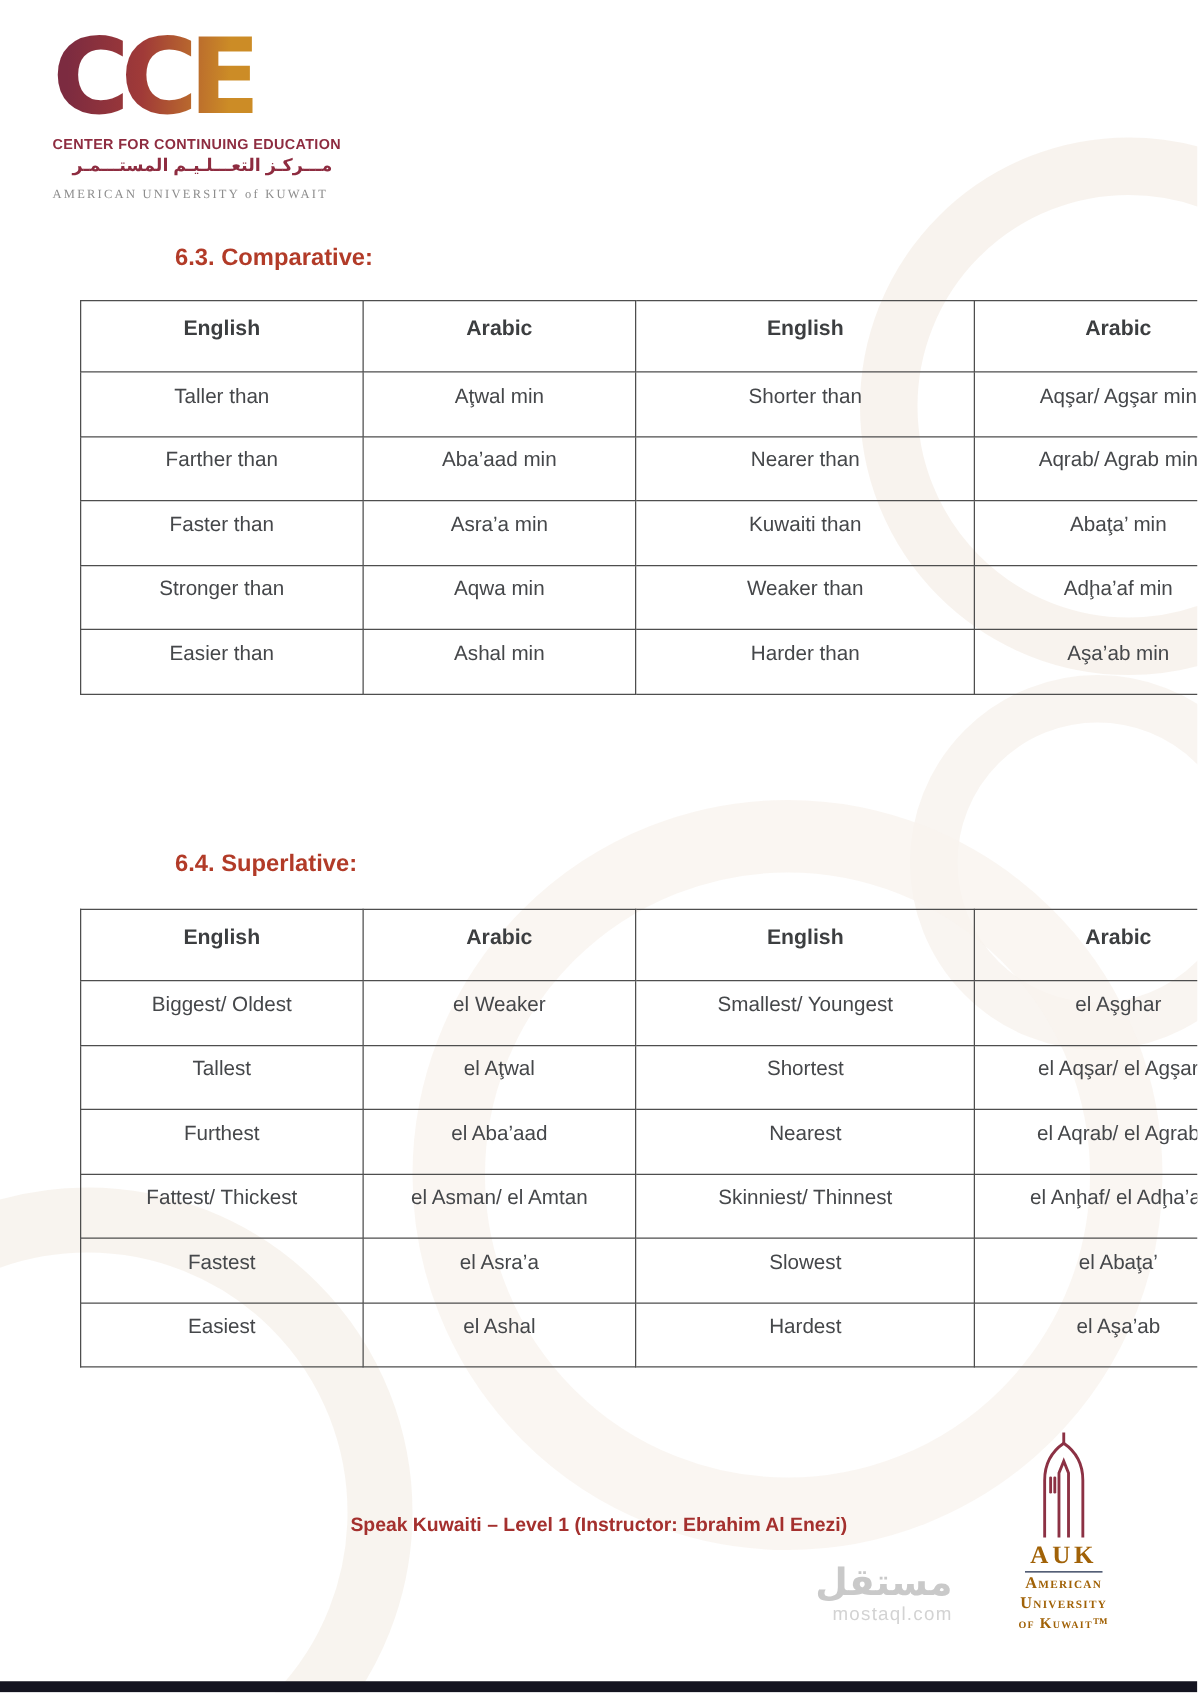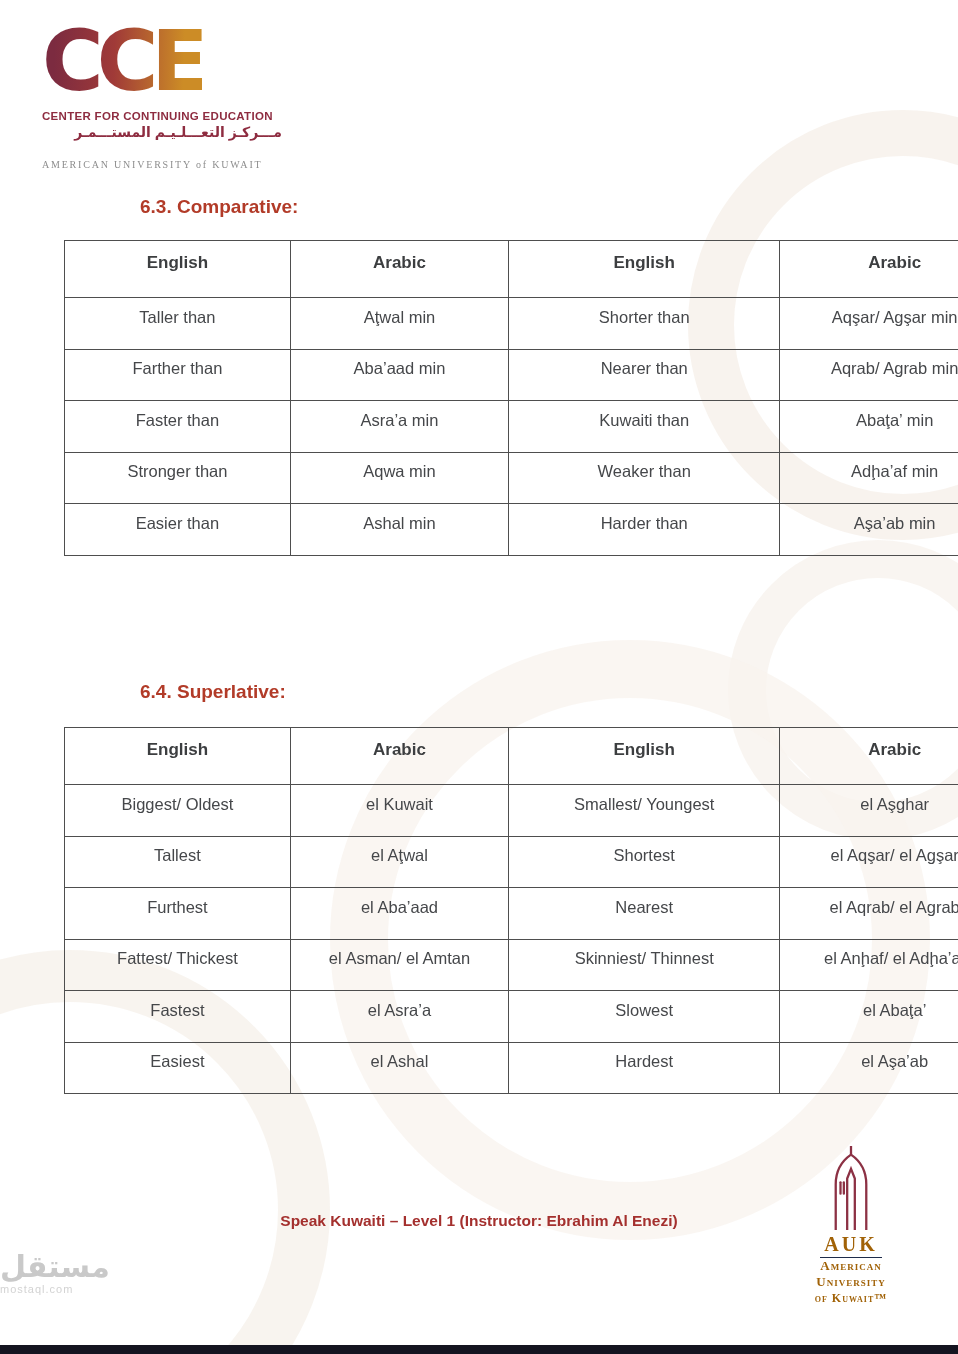--- a/index.html
+++ b/index.html
@@ -27,22 +27,22 @@
     color:#93333c;display:inline-block;text-align:right;
   }
   @supports (-webkit-background-clip:text){
     .cce-logo{
       background:linear-gradient(92deg,#7c2b40 8%,#a03a38 45%,#cc8c26 88%);
       -webkit-background-clip:text;background-clip:text;
       -webkit-text-fill-color:transparent;
     }
   }
   .cce-line1{color:#8e2c40;font-size:11.5px;font-weight:bold;letter-spacing:.3px;margin-top:8px;}
-  .cce-arabic{color:#8e2c40;font-size:14px;font-weight:bold;margin-top:2px;direction:rtl;text-align:right;}
-  .cce-line3{color:#8d8d8d;font-size:10px;letter-spacing:1.8px;margin-top:19px;font-family:"Liberation Serif","DejaVu Serif",serif;}
+  .cce-arabic{color:#8e2c40;font-size:14px;font-weight:bold;margin-top:2px;direction:rtl;text-align:center;}
+  .cce-line3{color:#8d8d8d;font-size:10px;letter-spacing:1.8px;margin-top:9px;font-family:"Liberation Serif","DejaVu Serif",serif;}
 
   
   .heading{position:absolute;left:140px;font-size:19px;font-weight:bold;color:#b23b28;z-index:1;}
   #h-comp{top:196px;}
   #h-sup{top:681px;}
 
   
   .dtable{
     position:absolute;left:64px;width:946px;z-index:1;
     border-collapse:collapse;table-layout:fixed;
@@ -68,23 +68,23 @@
     font-weight:bold;font-size:15.5px;color:#a4302e;z-index:1;
   }
   .auk{
     position:absolute;right:42px;top:1146px;width:130px;text-align:center;z-index:1;
     color:#a16207;font-family:"Liberation Serif","DejaVu Serif",serif;
   }
   .auk svg{display:block;margin:0 auto;}
   .auk-acronym{font-size:20px;font-weight:bold;letter-spacing:3px;margin-top:3px;border-bottom:1px solid #1d2b4a;display:inline-block;padding:0 4px 1px;}
   .auk-line{font-size:13px;letter-spacing:1px;font-variant:small-caps;font-weight:bold;line-height:1.25;}
   .auk-line.of{font-size:12px;}
-  .watermark{position:absolute;left:0;width:762px;top:1250px;text-align:left;z-index:1;}
+  .watermark{position:absolute;left:0;width:762px;top:1250px;text-align:right;z-index:1;}
   .wm-ar{font-size:30px;font-weight:bold;color:#c9c9c9;line-height:1.1;}
-  .wm-en{font-size:11px;color:#d3d3d3;letter-spacing:1px;}
+  .wm-en{font-size:15px;color:#d3d3d3;letter-spacing:1px;}
   .bottom-bar{position:absolute;left:0;bottom:0;width:100%;height:9px;background:#141420;z-index:2;}
 </style>
 </head>
 <body>
 
 <div class="page">
 
   <div class="swirl s1"></div>
   <div class="swirl s2"></div>
   <div class="swirl s3"></div>
@@ -147,21 +147,21 @@
         <tr>
           <th>English</th>
           <th>Arabic</th>
           <th>English</th>
           <th>Arabic</th>
         </tr>
       </thead>
       <tbody>
         <tr>
           <td>Biggest/ Oldest</td>
-          <td>el Kuwait</td>
+          <td>el Weaker</td>
           <td>Smallest/ Youngest</td>
           <td>el Aşghar</td>
         </tr>
         <tr>
           <td>Tallest</td>
           <td>el Aţwal</td>
           <td>Shortest</td>
           <td>el Aqşar/ el Agşar</td>
         </tr>
         <tr>

